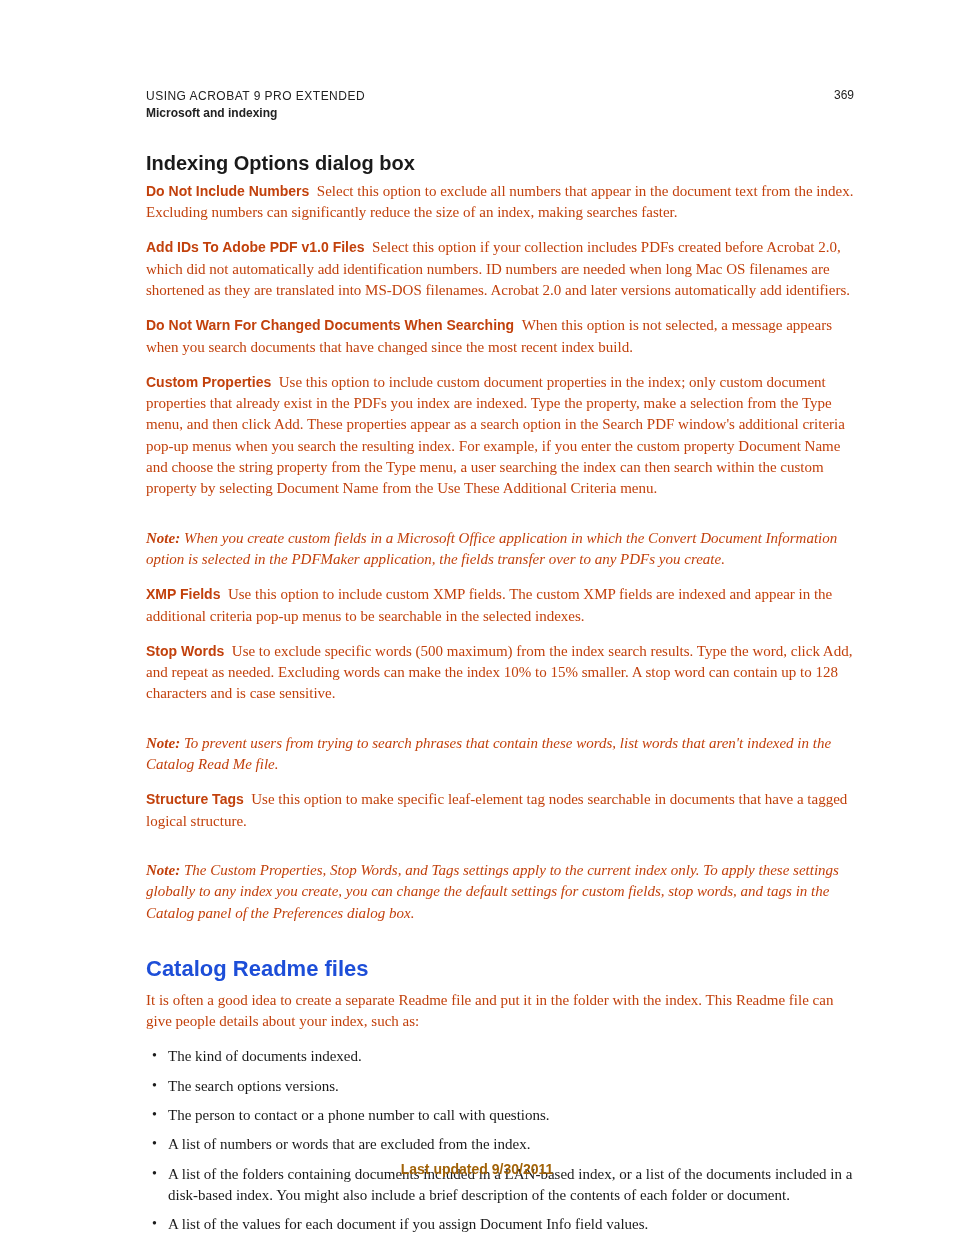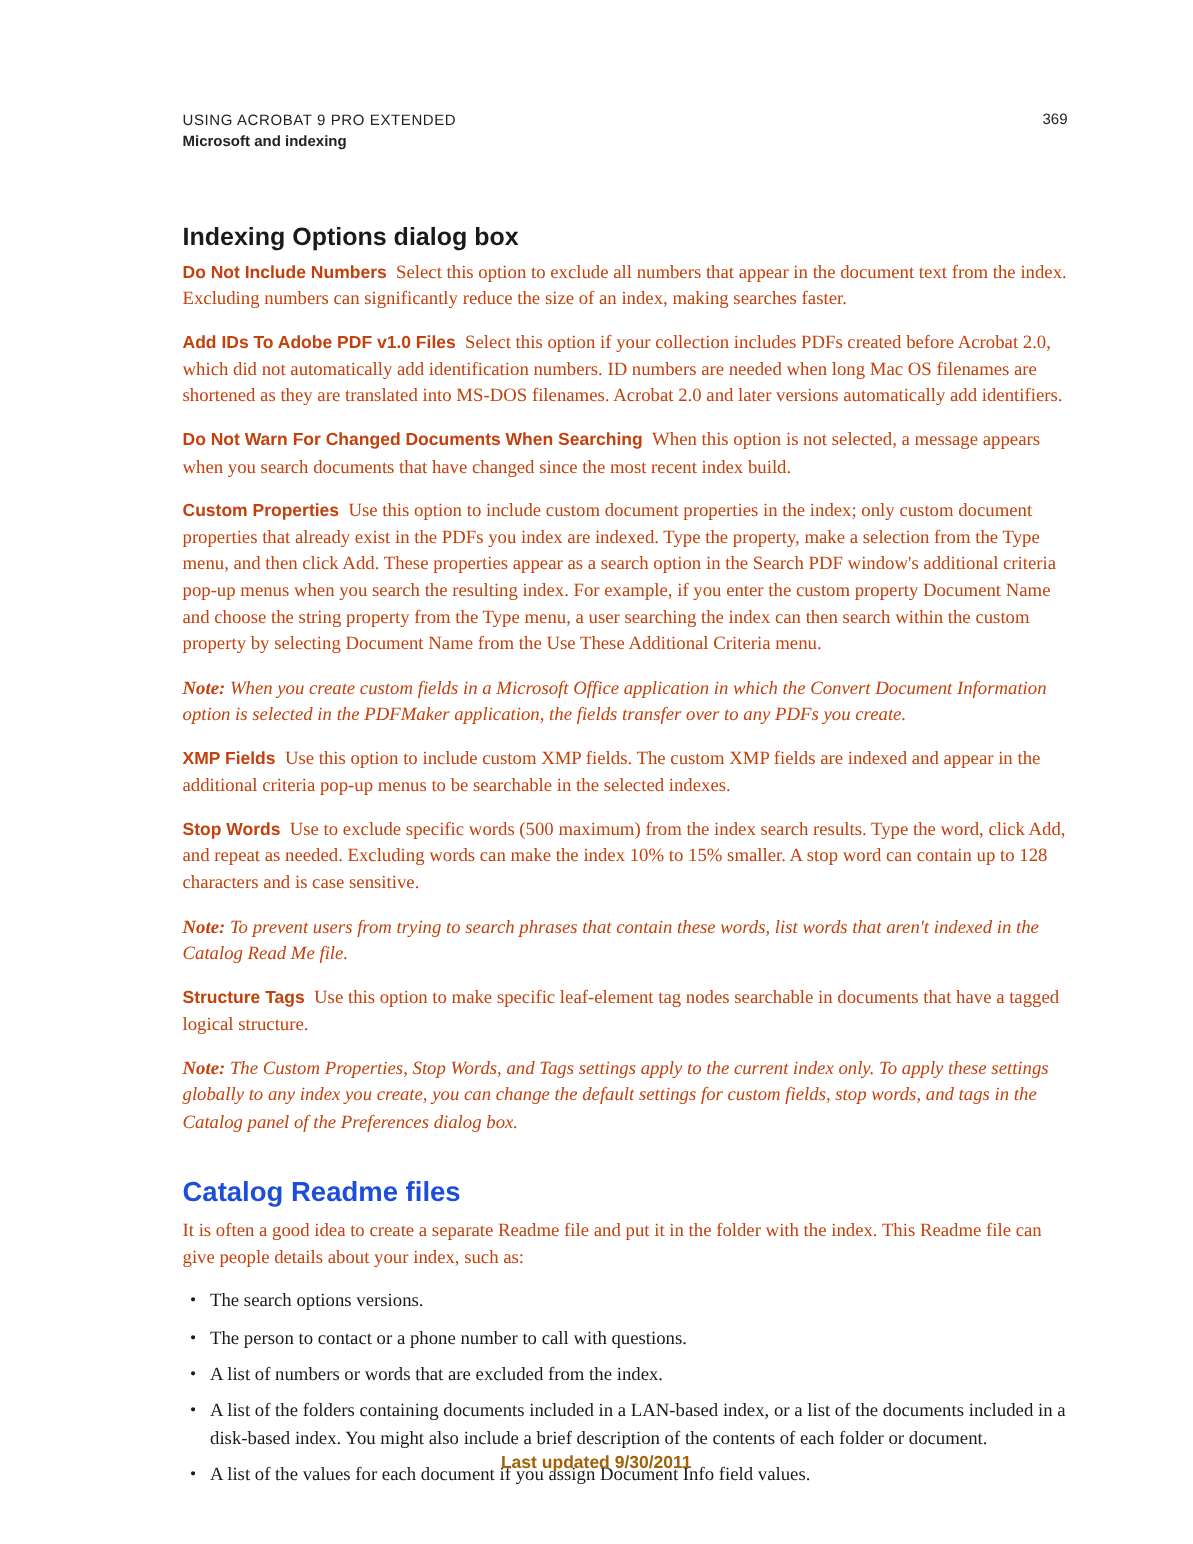--- a/index.html
+++ b/index.html
@@ -17,21 +17,21 @@
     box-sizing: border-box;
     padding: 88px 100px 0 146px;
   }
   .header {
     display: flex;
     justify-content: space-between;
     align-items: flex-start;
     font-family: "Myriad Pro", "Segoe UI", Arial, sans-serif;
     font-size: 12px;
     color: #222;
-    margin-bottom: 56px;
+    margin-bottom: 29px;
   }
   .header-left {
     line-height: 1.45;
   }
   .header-title {
     letter-spacing: 0.04em;
   }
   .header-section {
     font-weight: 700;
   }
@@ -63,20 +63,21 @@
     font-family: "Myriad Pro", "Segoe UI", Arial, sans-serif;
     font-weight: 700;
     font-size: 14px;
   }
   .note-label {
     font-weight: 700;
     font-style: italic;
   }
   .note {
     font-style: italic;
+    margin-top: 28px;
   }
   ul.bullets {
     list-style: none;
     padding: 0;
     margin: 6px 0 0 0;
   }
   ul.bullets li {
     font-size: 15px;
     line-height: 1.42;
     padding-left: 22px;
@@ -159,20 +160,21 @@
   <p class="note">
     <span class="note-label">Note:</span>
     <span>The Custom Properties, Stop Words, and Tags settings apply to the current index only. To apply these settings globally to any index you create, you can change the default settings for custom fields, stop words, and tags in the Catalog panel of the Preferences dialog box.</span>
   </p>
 
   <h2 class="sans">Catalog Readme files</h2>
 
   <p>It is often a good idea to create a separate Readme file and put it in the folder with the index. This Readme file can give people details about your index, such as:</p>
 
   <ul class="bullets">
+    <li>The kind of documents indexed.</li>
     <li>The search options versions.</li>
     <li>The person to contact or a phone number to call with questions.</li>
     <li>A list of numbers or words that are excluded from the index.</li>
     <li>A list of the folders containing documents included in a LAN-based index, or a list of the documents included in a disk-based index. You might also include a brief description of the contents of each folder or document.</li>
     <li>A list of the values for each document if you assign Document Info field values.</li>
   </ul>
 
   <div class="footer">Last updated 9/30/2011</div>
 </div>
 

